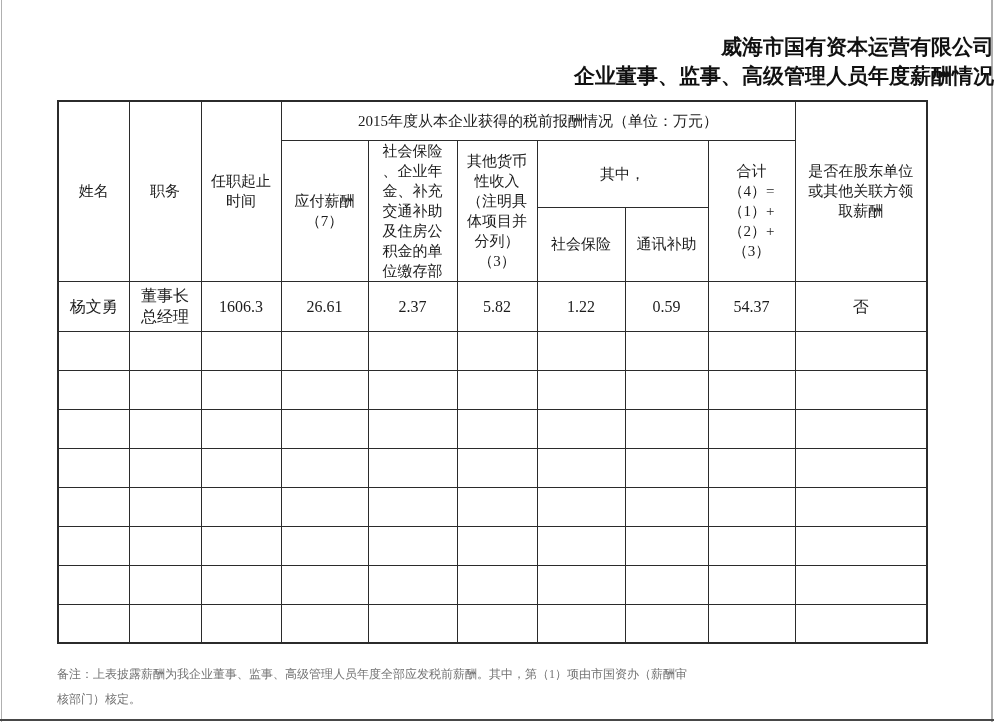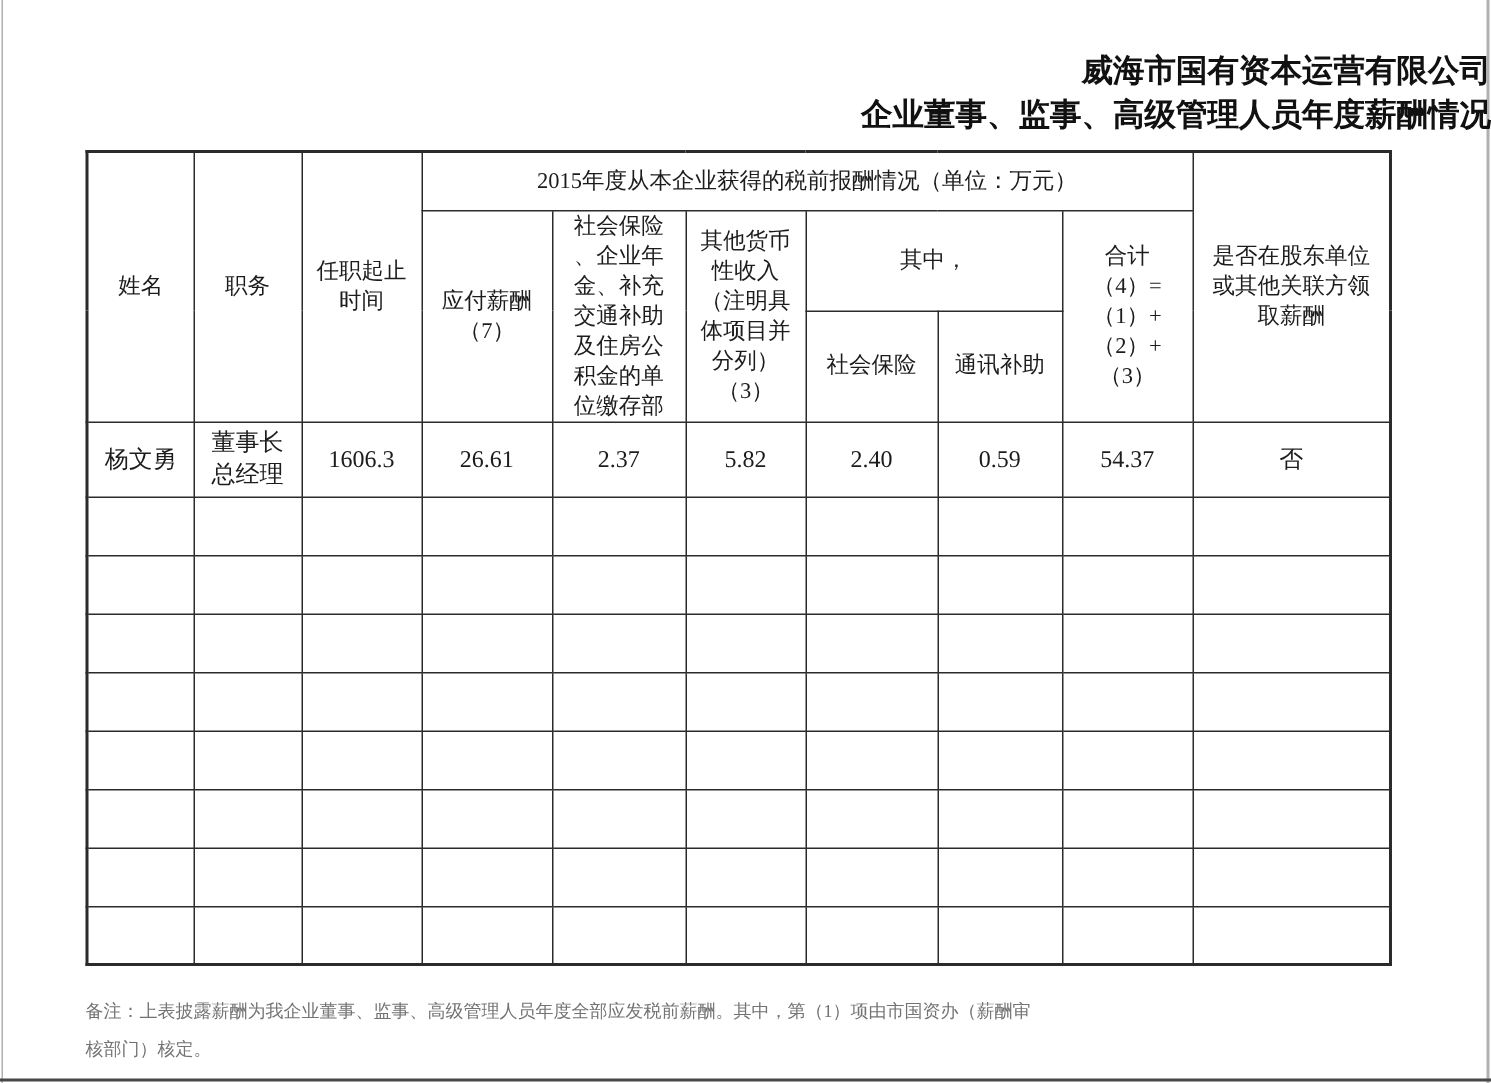--- a/index.html
+++ b/index.html
@@ -140,21 +140,21 @@
         <td>通讯补助</td>
       </tr>
       <tr class="data-row">
         <td>杨文勇</td>
         <td class="pre">董事长
 总经理</td>
         <td>1606.3</td>
         <td>26.61</td>
         <td>2.37</td>
         <td>5.82</td>
-        <td>2.40</td>
+        <td>1.22</td>
         <td>0.59</td>
         <td>54.37</td>
         <td>否</td>
       </tr>
     <tr class="empty-row">
           <td></td>
           <td></td>
           <td></td>
           <td></td>
           <td></td>

